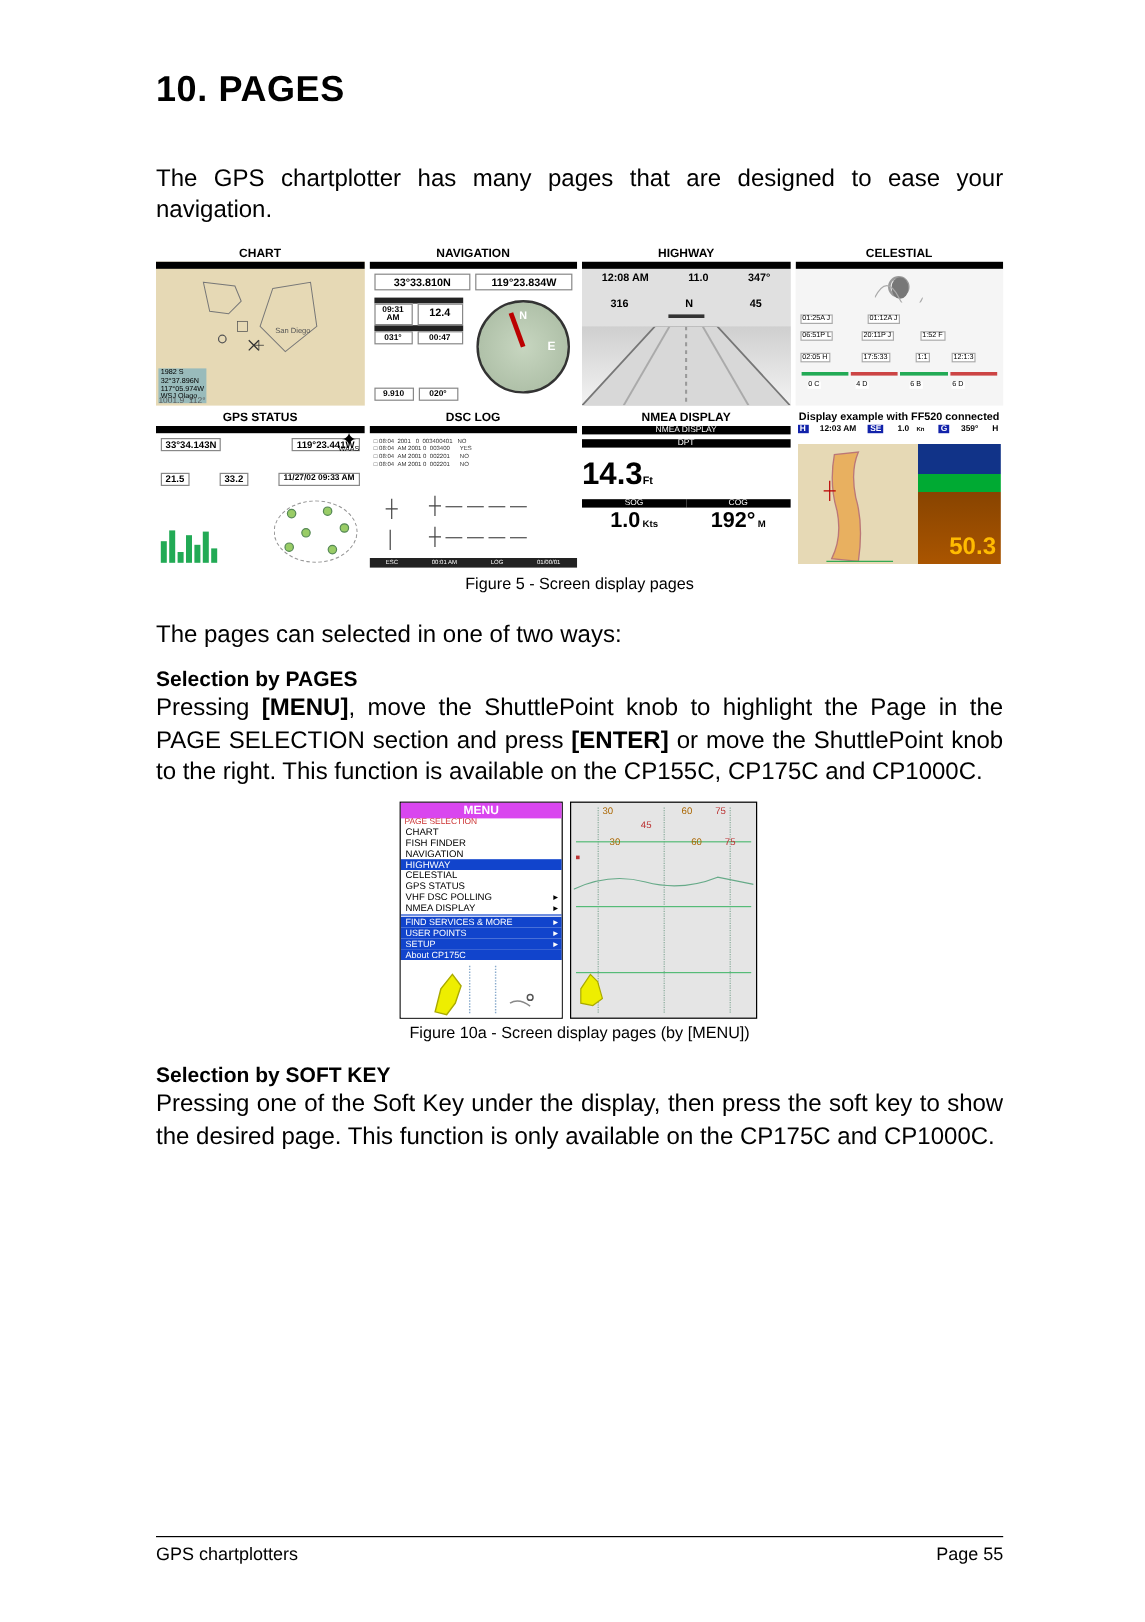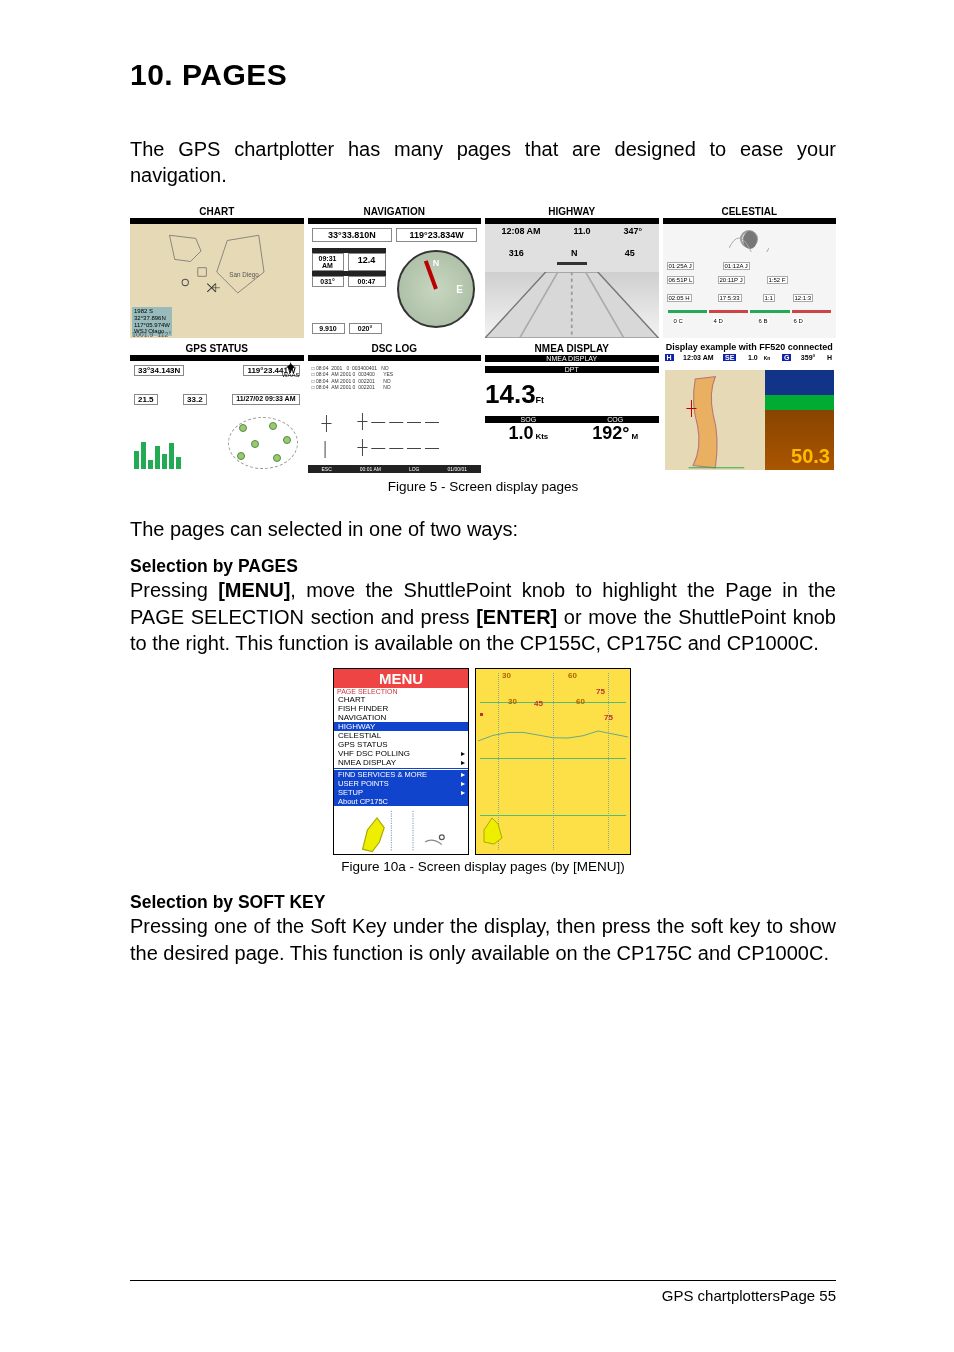--- a/index.html
+++ b/index.html
@@ -87,39 +87,39 @@
   .ff-cross{position:absolute;left:24px;top:48px;font-size:14px;color:#b00;}
 
   .fig-cap { text-align:center; font-size:13.5px; margin:4px 0 22px; }
 
   .sub-h { font-weight:bold; font-size:17.5px; margin-top:14px; }
   .just { text-align:justify; }
 
   
   .menu-fig{width:300px;margin:12px auto 2px;display:flex;gap:6px;}
   .menu-panel{flex:0 0 136px;border:1px solid #000;background:#fff;font-size:8px;}
-  .mp-title{background:#ef4444;color:#fff;text-align:center;font-weight:bold;font-size:15px;padding:1px 0;}
+  .mp-title{background:#d946ef;color:#fff;text-align:center;font-weight:bold;font-size:10px;padding:1px 0;}
   .mp-sec{color:#c33;font-size:7px;padding:0 3px;}
   .mp-item{padding:0 4px;font-size:8px;white-space:nowrap;position:relative;}
   .mp-item.hl{background:#14c;color:#fff;}
   .mp-item.caret::after{content:"\25B8";position:absolute;right:3px;top:0;font-size:8px;}
   .mp-sep{border-top:1px solid #14c;margin:1px 0;}
   .mp-foot{background:#14c;color:#fff;font-size:7.5px;padding:0 4px;white-space:nowrap;position:relative;}
   .mp-foot.caret::after{content:"\25B8";position:absolute;right:3px;top:0;font-size:8px;}
   .mp-map{height:48px;background:#fff;position:relative;overflow:hidden;}
   .mp-map svg{width:100%;height:100%;}
-  .sonar-panel{flex:0 0 156px;border:1px solid #000;background:#fde047;position:relative;font-weight:bold;}
+  .sonar-panel{flex:0 0 156px;border:1px solid #000;background:#e5e5e5;position:relative;}
   .sonar-grid{position:absolute;inset:4px;}
   .sonar-grid .col{position:absolute;top:0;bottom:0;border-left:1px dotted #8a9;}
   .sonar-grid .row{position:absolute;left:0;right:0;border-top:1px solid #5b7;}
   .sonar-num{position:absolute;font-size:8px;color:#a60;}
-  .sonar-num.r{color:#b33;margin-top:16px;}
-
-  
-  .pg-footer{position:absolute;left:130px;right:118px;bottom:48px;border-top:1.5px solid #000;padding-top:6px;display:flex;justify-content:flex-end;align-items:center;font-size:15px;}
+  .sonar-num.r{color:#b33;}
+
+  
+  .pg-footer{position:absolute;left:130px;right:118px;bottom:48px;border-top:1.5px solid #000;padding-top:6px;display:flex;justify-content:space-between;align-items:center;font-size:15px;}
   .brand{font-style:italic;font-weight:900;font-size:19px;letter-spacing:0.5px;display:flex;align-items:center;gap:6px;}
   .brand svg{width:36px;height:18px;}
 </style>
 </head>
 <body>
 
 <div class="page">
   <h1>10.  PAGES</h1>
 
   <p class="body-text intro">The GPS chartplotter has many pages that are designed to ease your navigation.</p>

